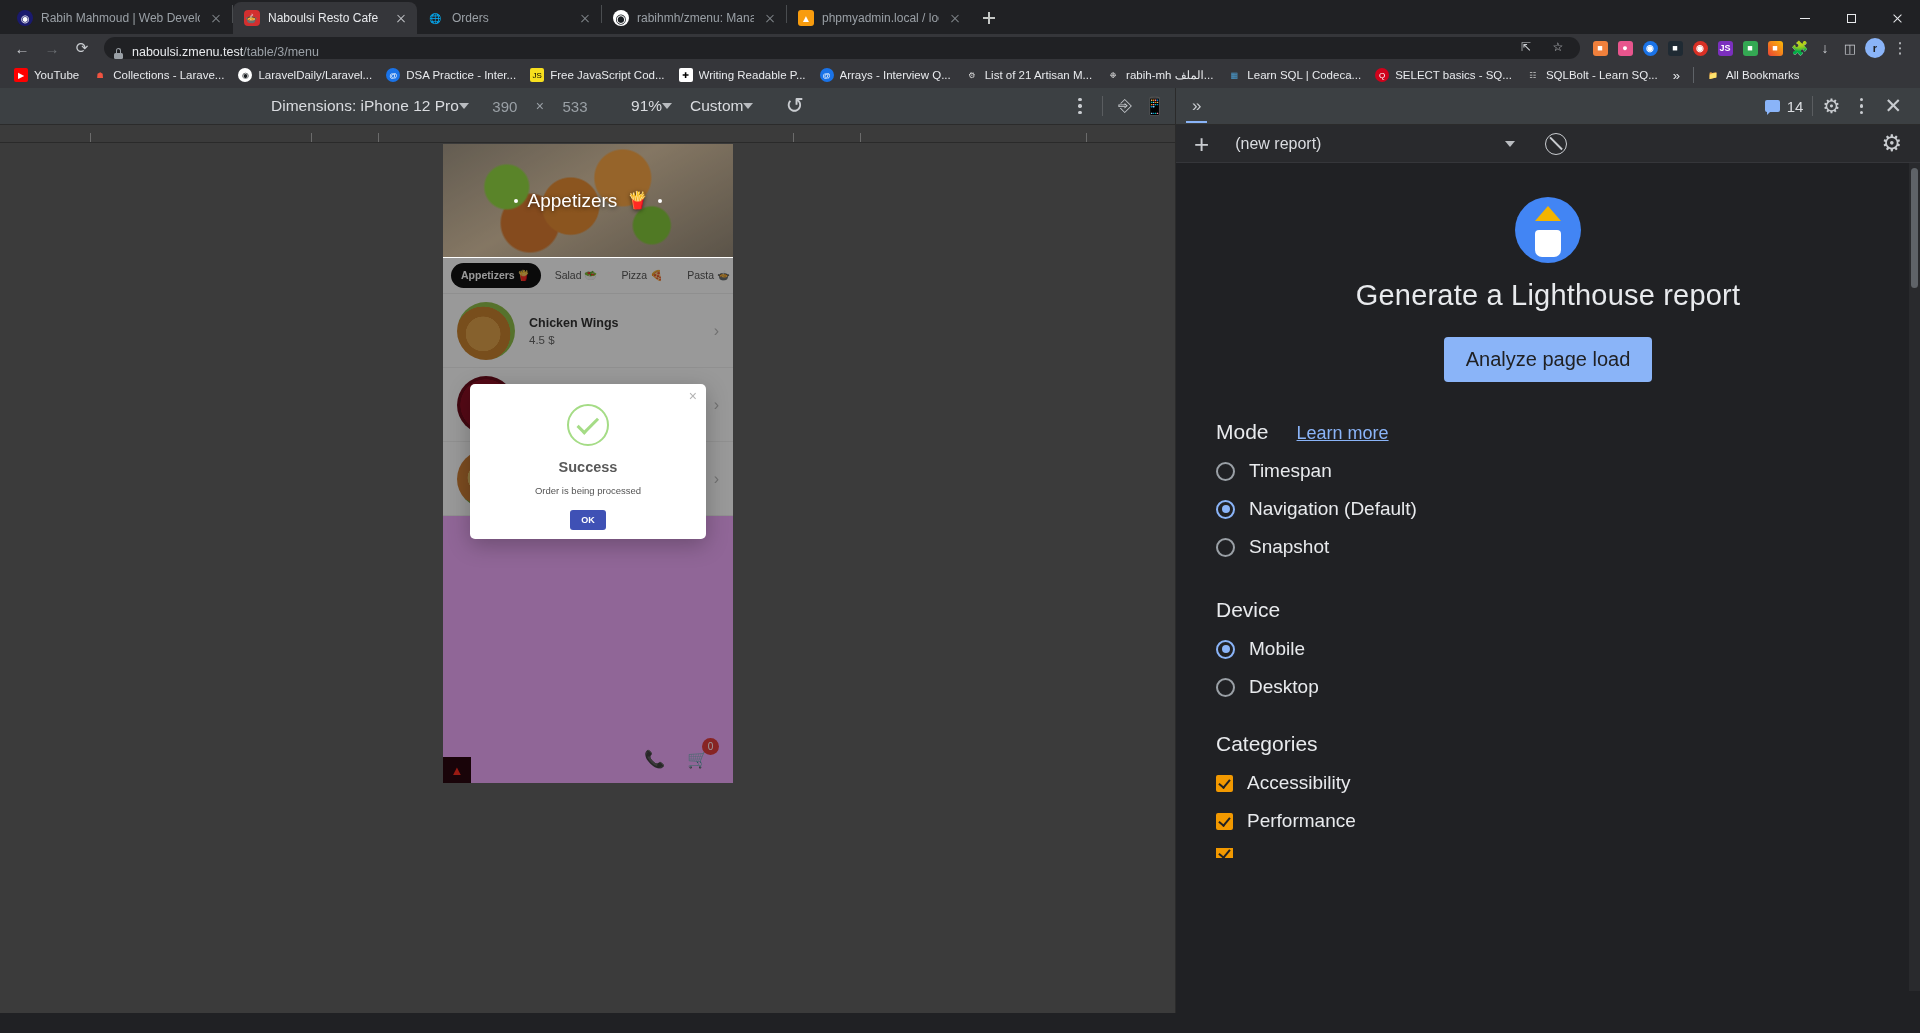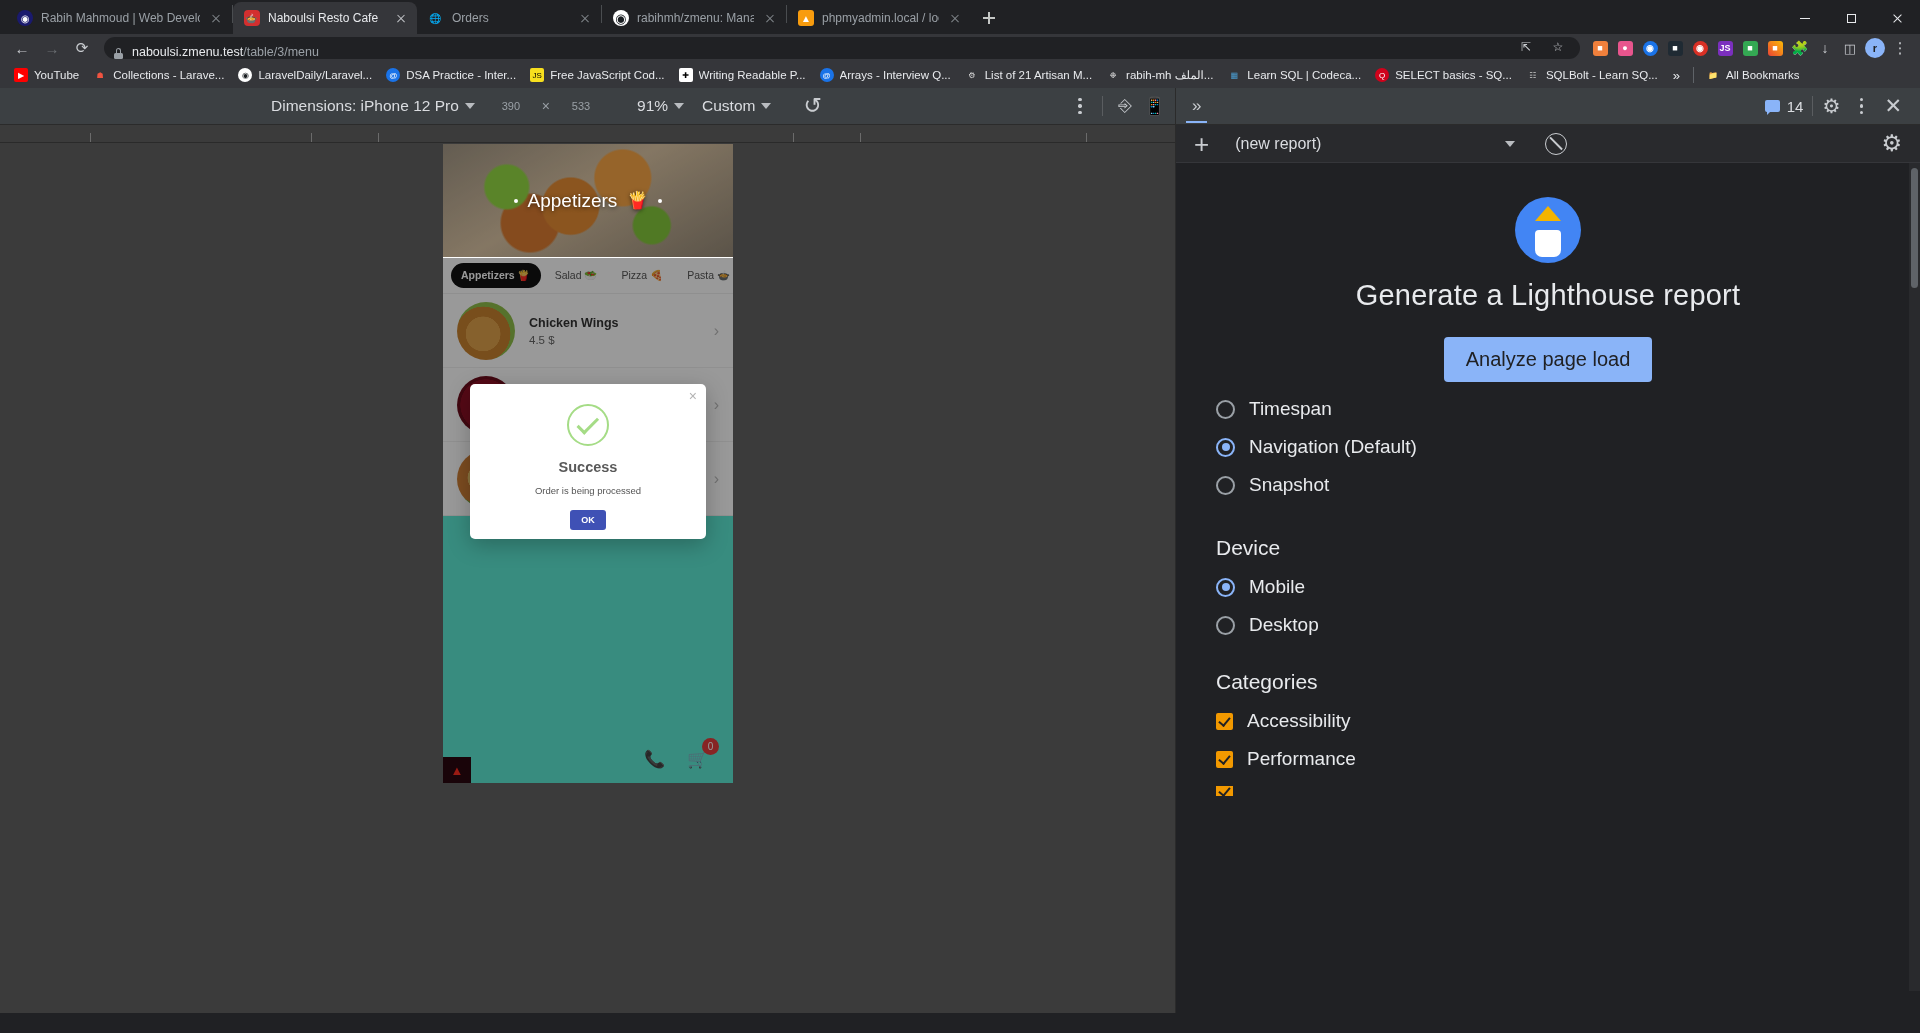--- a/index.html
+++ b/index.html
@@ -79,36 +79,36 @@
   
   .workarea { flex: 1; display: flex; min-height: 0; background: #202124; }
 
   
   .emulation { width: 1175px; display: flex; flex-direction: column; background: #3b3b3b; min-width: 0; }
   .device-toolbar {
     height: 37px; background: #3c4043; display: flex; align-items: center;
     color: #c9ccd0; font-size: 15px; flex: none; border-bottom: 1px solid #2b2b2b;
   }
   .dt-left { display: flex; align-items: center; gap: 0; margin-left: 262px; }
-  .dt-item { display: flex; align-items: center; gap: 6px; padding: 0 9px; color: #dadce0; font-size: 15.5px; white-space: nowrap; }
+  .dt-item { display: flex; align-items: center; padding: 0 9px; color: #dadce0; font-size: 15.5px; white-space: nowrap; }
   .caret { width: 0; height: 0; border-left: 5px solid transparent; border-right: 5px solid transparent; border-top: 6px solid #b9bcc0; display: inline-block; }
-  .dim-num { color: #9aa0a6; font-size: 11px; width: 54px; text-align: center; }
+  .dim-num { color: #9aa0a6; font-size: 15px; width: 54px; text-align: center; }
   .dt-x { color: #9aa0a6; font-size: 14px; padding: 0 4px; }
   .rotate-ico { margin-left: 14px; color: #c9ccd0; }
   .dt-right { margin-left: auto; display: flex; align-items: center; gap: 2px; padding-right: 6px; }
   .kebab { width: 28px; height: 28px; display:flex; flex-direction: column; align-items:center; justify-content:center; gap:3px; }
   .kebab i { width: 3.4px; height: 3.4px; background: #c9ccd0; border-radius: 50%; display:block; }
   .vsep { width: 1px; height: 20px; background: #5a5d60; margin: 0 6px; }
 
   .ruler { height: 18px; background: #3b3b3b; position: relative; flex: none; border-bottom: 1px solid #2a2a2a; }
   .ruler .tickline { position: absolute; bottom: 0; width: 1px; height: 9px; background: #6b6b6b; }
   .screen-wrap { flex: 1; position: relative; overflow: hidden; display: flex; justify-content: center; }
   .phone {
     position: absolute; left: 443px; top: 1px; width: 290px; height: 639px;
-    background: #5eead4; overflow: hidden;
+    background: #f0abfc; overflow: hidden;
   }
 
   
   .hero { height: 113px; position: relative; overflow: hidden;
     background:
       radial-gradient(circle at 22% 38%, #7db83a 0 9%, transparent 10%),
       radial-gradient(circle at 72% 72%, #6fa832 0 8%, transparent 9%),
       radial-gradient(circle at 44% 55%, #c1762c 0 16%, transparent 17%),
       radial-gradient(circle at 62% 30%, #d08b3b 0 14%, transparent 15%),
       radial-gradient(circle at 30% 70%, #b9692a 0 13%, transparent 14%),
@@ -500,20 +500,24 @@
       </div>
 
       <div class="lh-body">
         <div class="scroll-track"></div>
         <div class="scrollbar"></div>
 
         <div class="lh-logo"></div>
         <div class="lh-title">Generate a Lighthouse report</div>
         <button class="analyze-btn">Analyze page load</button>
 
+        <div class="sec-head">
+          <span class="sec-title">Mode</span>
+          <span class="learn-more">Learn more</span>
+        </div>
         <div class="radio-row">
           <span class="radio"></span>
           <span>Timespan</span>
         </div>
         <div class="radio-row">
           <span class="radio on"></span>
           <span>Navigation (Default)</span>
         </div>
         <div class="radio-row">
           <span class="radio"></span>

